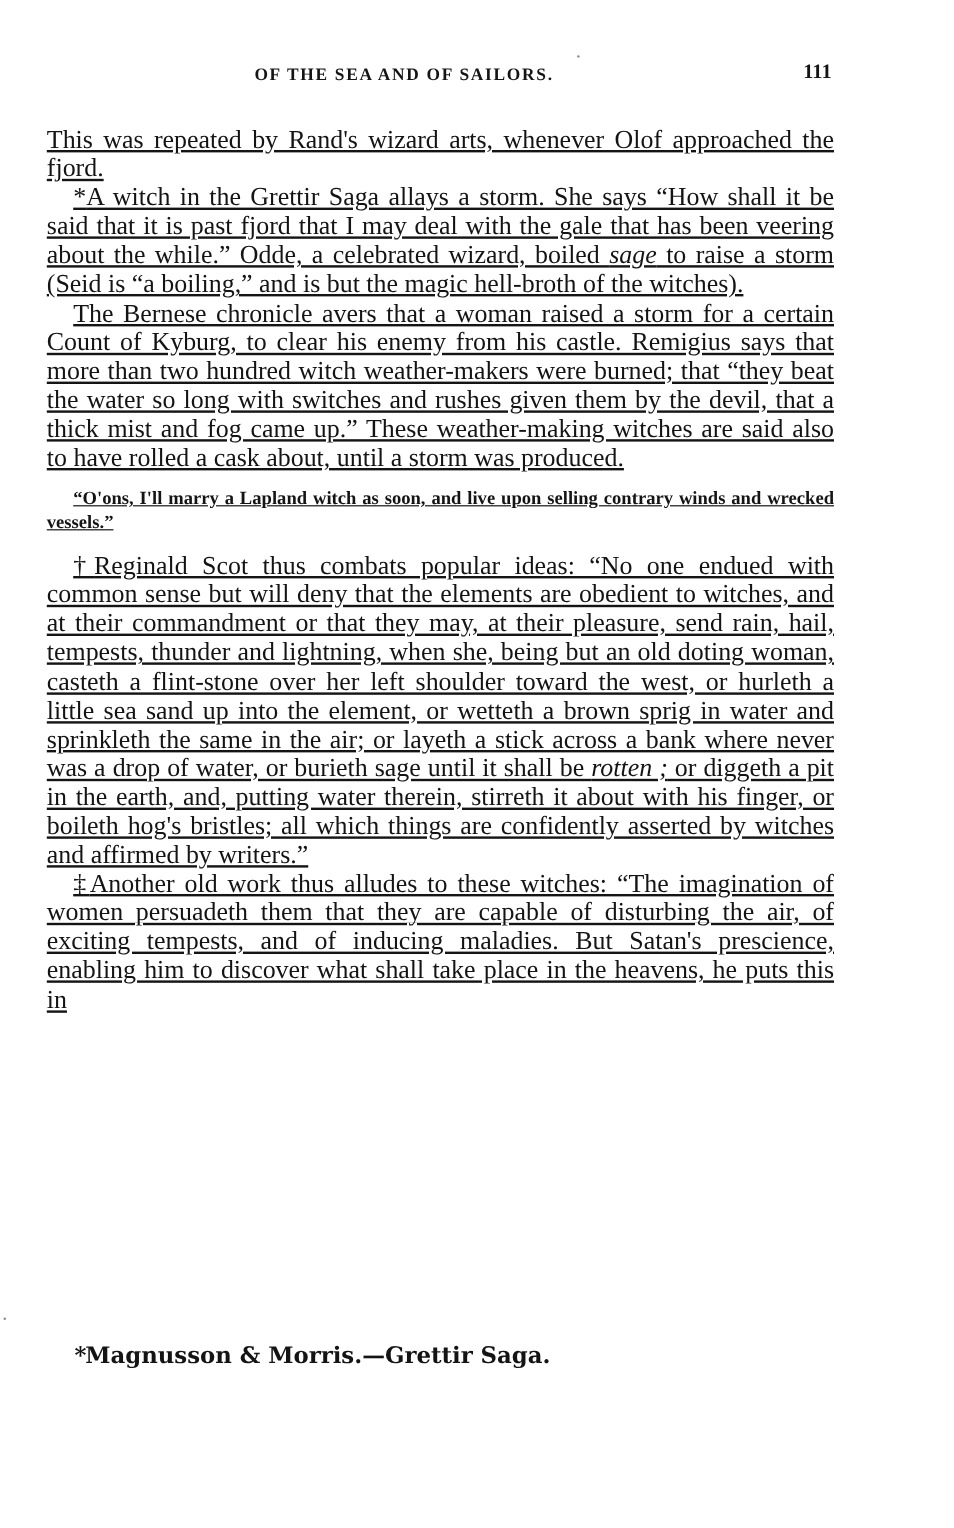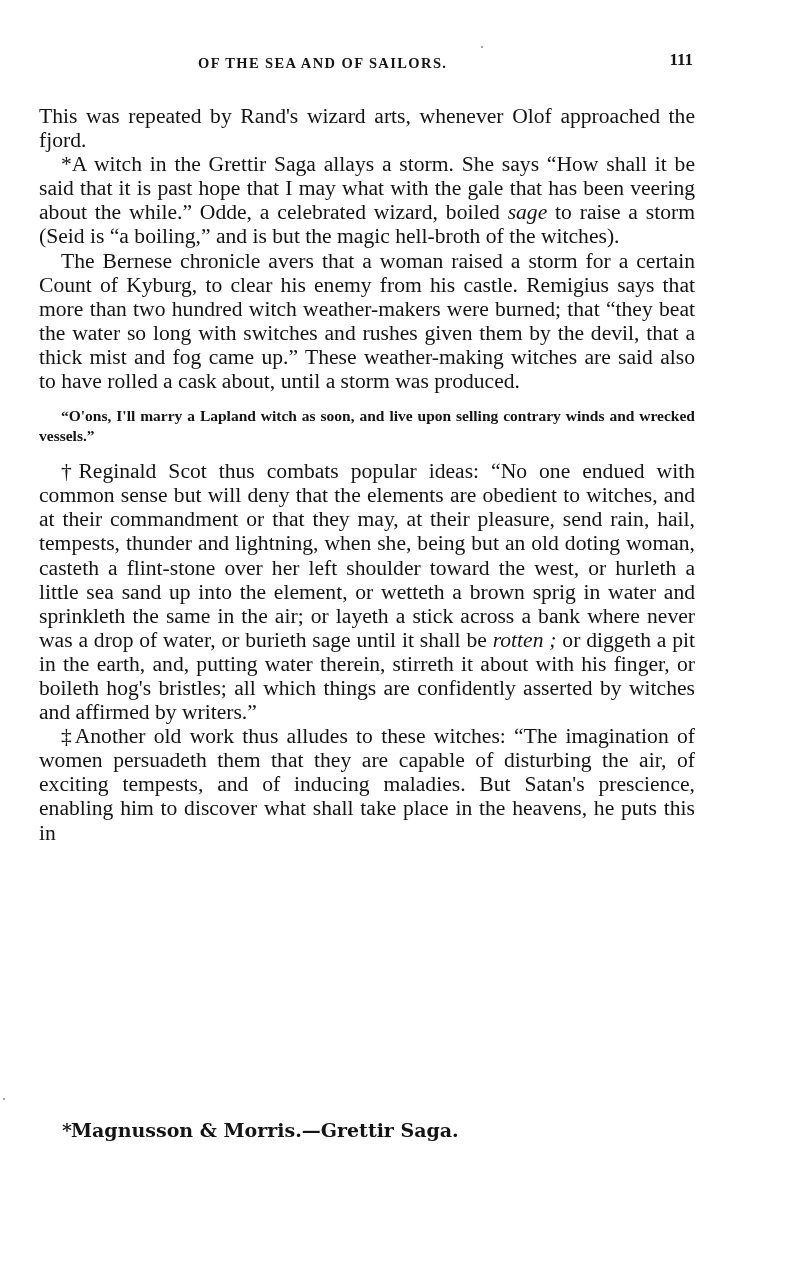--- a/index.html
+++ b/index.html
@@ -6,32 +6,32 @@
   body {
     width: 795px; height: 1273px; position: relative; overflow: hidden;
     color: #141414;
     font-family: "Liberation Serif", "DejaVu Serif", serif;
   }
   .page { position: absolute; left: 0; top: 0; width: 795px; height: 1273px; }
   .running-head {
     position: absolute; top: 50px; left: 39px; width: 656px; height: 28px;
   }
   .running-title {
-    position: absolute; left: 159px; top: 5px;
+    position: absolute; left: 173px; top: 5px;
     font-size: 14.5px; font-weight: bold; letter-spacing: 1.4px;
   }
   .page-number {
     position: absolute; right: 2px; top: 0px;
     font-size: 17px; font-weight: bold;
   }
   .body-text {
     position: absolute; left: 39px; top: 104px; width: 656px;
     font-size: 21.6px; line-height: 24.1px;
   }
-  .body-text p { margin: 0; text-align: justify; text-align-last: left; }
+  .body-text p { margin: 0; text-align: justify; text-align-last: left; text-decoration: underline; }
   .body-text p.indent { text-indent: 22px; }
   .body-text p.noindent { text-indent: 0; }
   .quote {
     margin: 13px 0 13px 0 !important;
     font-size: 15.5px; line-height: 20px; font-weight: bold;
     text-indent: 22px;
   }
   em { font-style: italic; }
   .footnotes {
     position: absolute; left: 62px; top: 1123px; width: 520px;
@@ -48,21 +48,21 @@
 <div class="page">
 
   <div class="running-head">
     <span class="running-title">OF THE SEA AND OF SAILORS.</span>
     <span class="page-number">111</span>
   </div>
 
   <div class="body-text">
     <p class="noindent">This was repeated by Rand's wizard arts, whenever Olof approached the fjord.</p>
 
-    <p class="indent"><span>*</span><span>A witch in the Grettir Saga allays a storm.  She says “How shall it be said that it is past hope that I may what with the gale that has been veering about the while.”  Odde, a celebrated wizard, boiled </span><em>sage</em><span> to raise a storm (Seid is “a boiling,” and is but the magic hell-broth of the witches).</span></p>
+    <p class="indent"><span>*</span><span>A witch in the Grettir Saga allays a storm.  She says “How shall it be said that it is past fjord that I may deal with the gale that has been veering about the while.”  Odde, a celebrated wizard, boiled </span><em>sage</em><span> to raise a storm (Seid is “a boiling,” and is but the magic hell-broth of the witches).</span></p>
 
     <p class="indent">The Bernese chronicle avers that a woman raised a storm for a certain Count of Kyburg, to clear his enemy from his castle.  Remigius says that more than two hundred witch weather-makers were burned; that “they beat the water so long with switches and rushes given them by the devil, that a thick mist and fog came up.”  These weather-making witches are said also to have rolled a cask about, until a storm was produced.</p>
 
 
     <p class="quote">“O'ons, I'll marry a Lapland witch as soon, and live upon selling contrary winds and wrecked vessels.”</p>
 
 
     <p class="indent"><span>†</span><span>Reginald Scot thus combats popular ideas: “No one endued with common sense but will deny that the elements are obedient to witches, and at their commandment or that they may, at their pleasure, send rain, hail, tempests, thunder and lightning, when she, being but an old doting woman, casteth a flint-stone over her left shoulder toward the west, or hurleth a little sea sand up into the element, or wetteth a brown sprig in water and sprinkleth the same in the air; or layeth a stick across a bank where never was a drop of water, or burieth sage until it shall be </span><em>rotten ;</em><span> or diggeth a pit in the earth, and, putting water therein, stirreth it about with his finger, or boileth hog's bristles; all which things are confidently asserted by witches and affirmed by writers.”</span></p>
 
     <p class="indent"><span>‡</span><span>Another old work thus alludes to these witches: “The imagination of women persuadeth them that they are capable of disturbing the air, of exciting tempests, and of inducing maladies.  But Satan's prescience, enabling him to discover what shall take place in the heavens, he puts this in</span></p>

